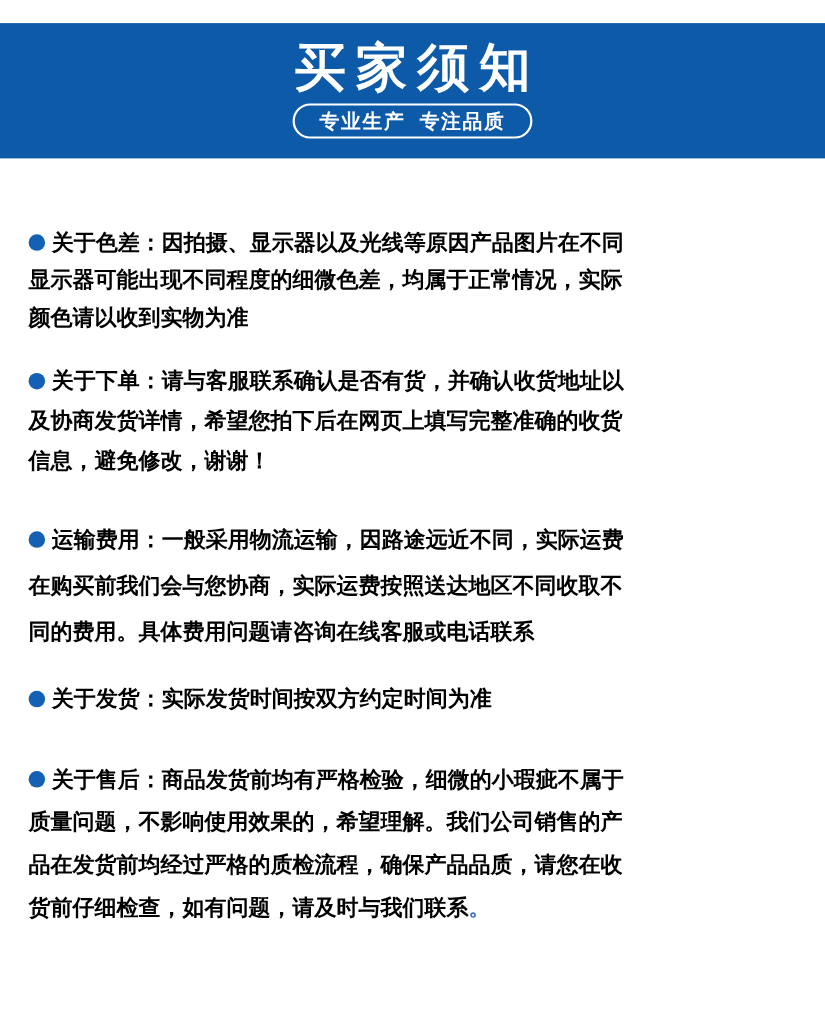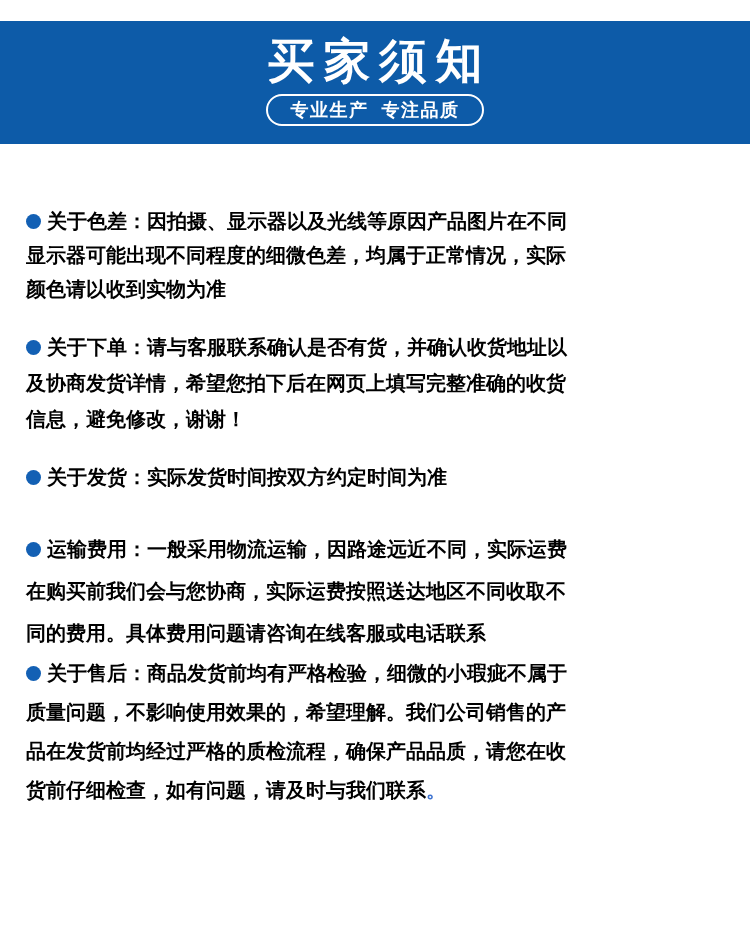--- a/index.html
+++ b/index.html
@@ -63,21 +63,21 @@
     font-size: 20px;
     font-weight: 700;
   }
   .notice-text {
     white-space: pre-line;
   }
   .n1 { margin-top: 60px; line-height: 34px; }
   .n2 { margin-top: 23px; line-height: 36px; }
   .n3 { margin-top: 22px; line-height: 36px; }
   .n4 { margin-top: 33px; line-height: 42px; }
-  .n5 { line-height: 39px; }
+  .n5 { margin-top: 36px; line-height: 39px; }
   .bullet {
     display: inline-block;
     width: 15px;
     height: 15px;
     border-radius: 50%;
     background: #1360b4;
     margin-right: 6px;
     vertical-align: -1px;
   }
   .blue-period {
@@ -99,25 +99,25 @@
   <div class="content">
 
     <p class="notice n1"><span class="bullet"></span><span class="notice-text">关于色差：因拍摄、显示器以及光线等原因产品图片在不同
 显示器可能出现不同程度的细微色差，均属于正常情况，实际
 颜色请以收到实物为准</span></p>
 
     <p class="notice n2"><span class="bullet"></span><span class="notice-text">关于下单：请与客服联系确认是否有货，并确认收货地址以
 及协商发货详情，希望您拍下后在网页上填写完整准确的收货
 信息，避免修改，谢谢！</span></p>
 
-    <p class="notice n3"><span class="bullet"></span><span class="notice-text">关于发货：实际发货时间按双方约定时间为准</span></p>
-
     <p class="notice n4"><span class="bullet"></span><span class="notice-text">运输费用：一般采用物流运输，因路途远近不同，实际运费
 在购买前我们会与您协商，实际运费按照送达地区不同收取不
 同的费用。具体费用问题请咨询在线客服或电话联系</span></p>
+
+    <p class="notice n3"><span class="bullet"></span><span class="notice-text">关于发货：实际发货时间按双方约定时间为准</span></p>
 
     <p class="notice n5"><span class="bullet"></span><span class="notice-text">关于售后：商品发货前均有严格检验，细微的小瑕疵不属于
 质量问题，不影响使用效果的，希望理解。我们公司销售的产
 品在发货前均经过严格的质检流程，确保产品品质，请您在收
 货前仔细检查，如有问题，请及时与我们联系</span><span class="blue-period">。</span></p>
 
   </div>
 
 </div>
 

